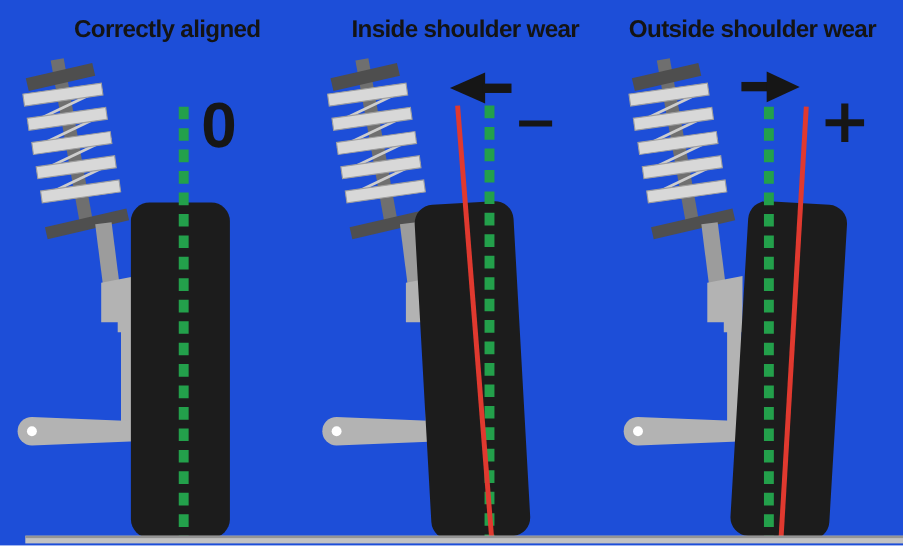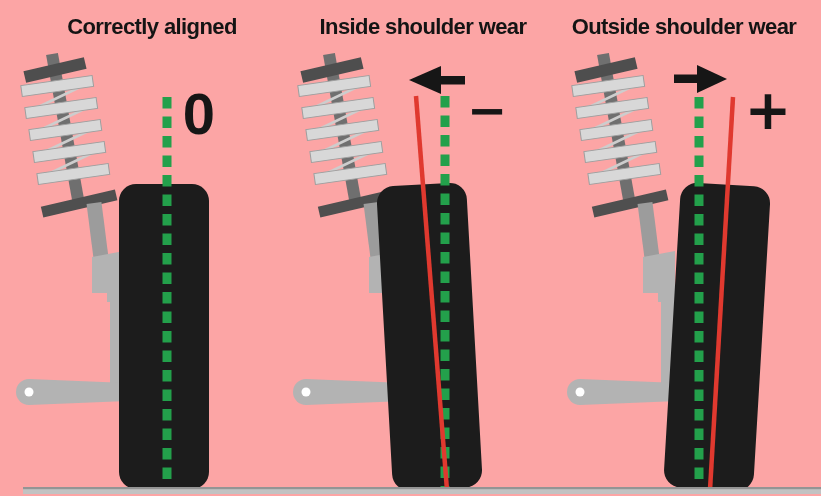--- a/index.html
+++ b/index.html
@@ -1,18 +1,18 @@
 <!DOCTYPE html>
 <html><head>
 <meta charset="utf-8">
 <style>
   html, body { margin: 0; padding: 0; background: #ffffff; }
   .stage {
     width: 821px; height: 496px;
-    background: #fca5a5;
+    background: #1d4ed8;
     position: relative;
     overflow: hidden;
     font-family: "Liberation Sans", sans-serif;
   }
   svg { display: block; }
   .title-text {
     font-family: "Liberation Sans", sans-serif;
     font-weight: bold;
     font-size: 22px;
     letter-spacing: -0.6px;

